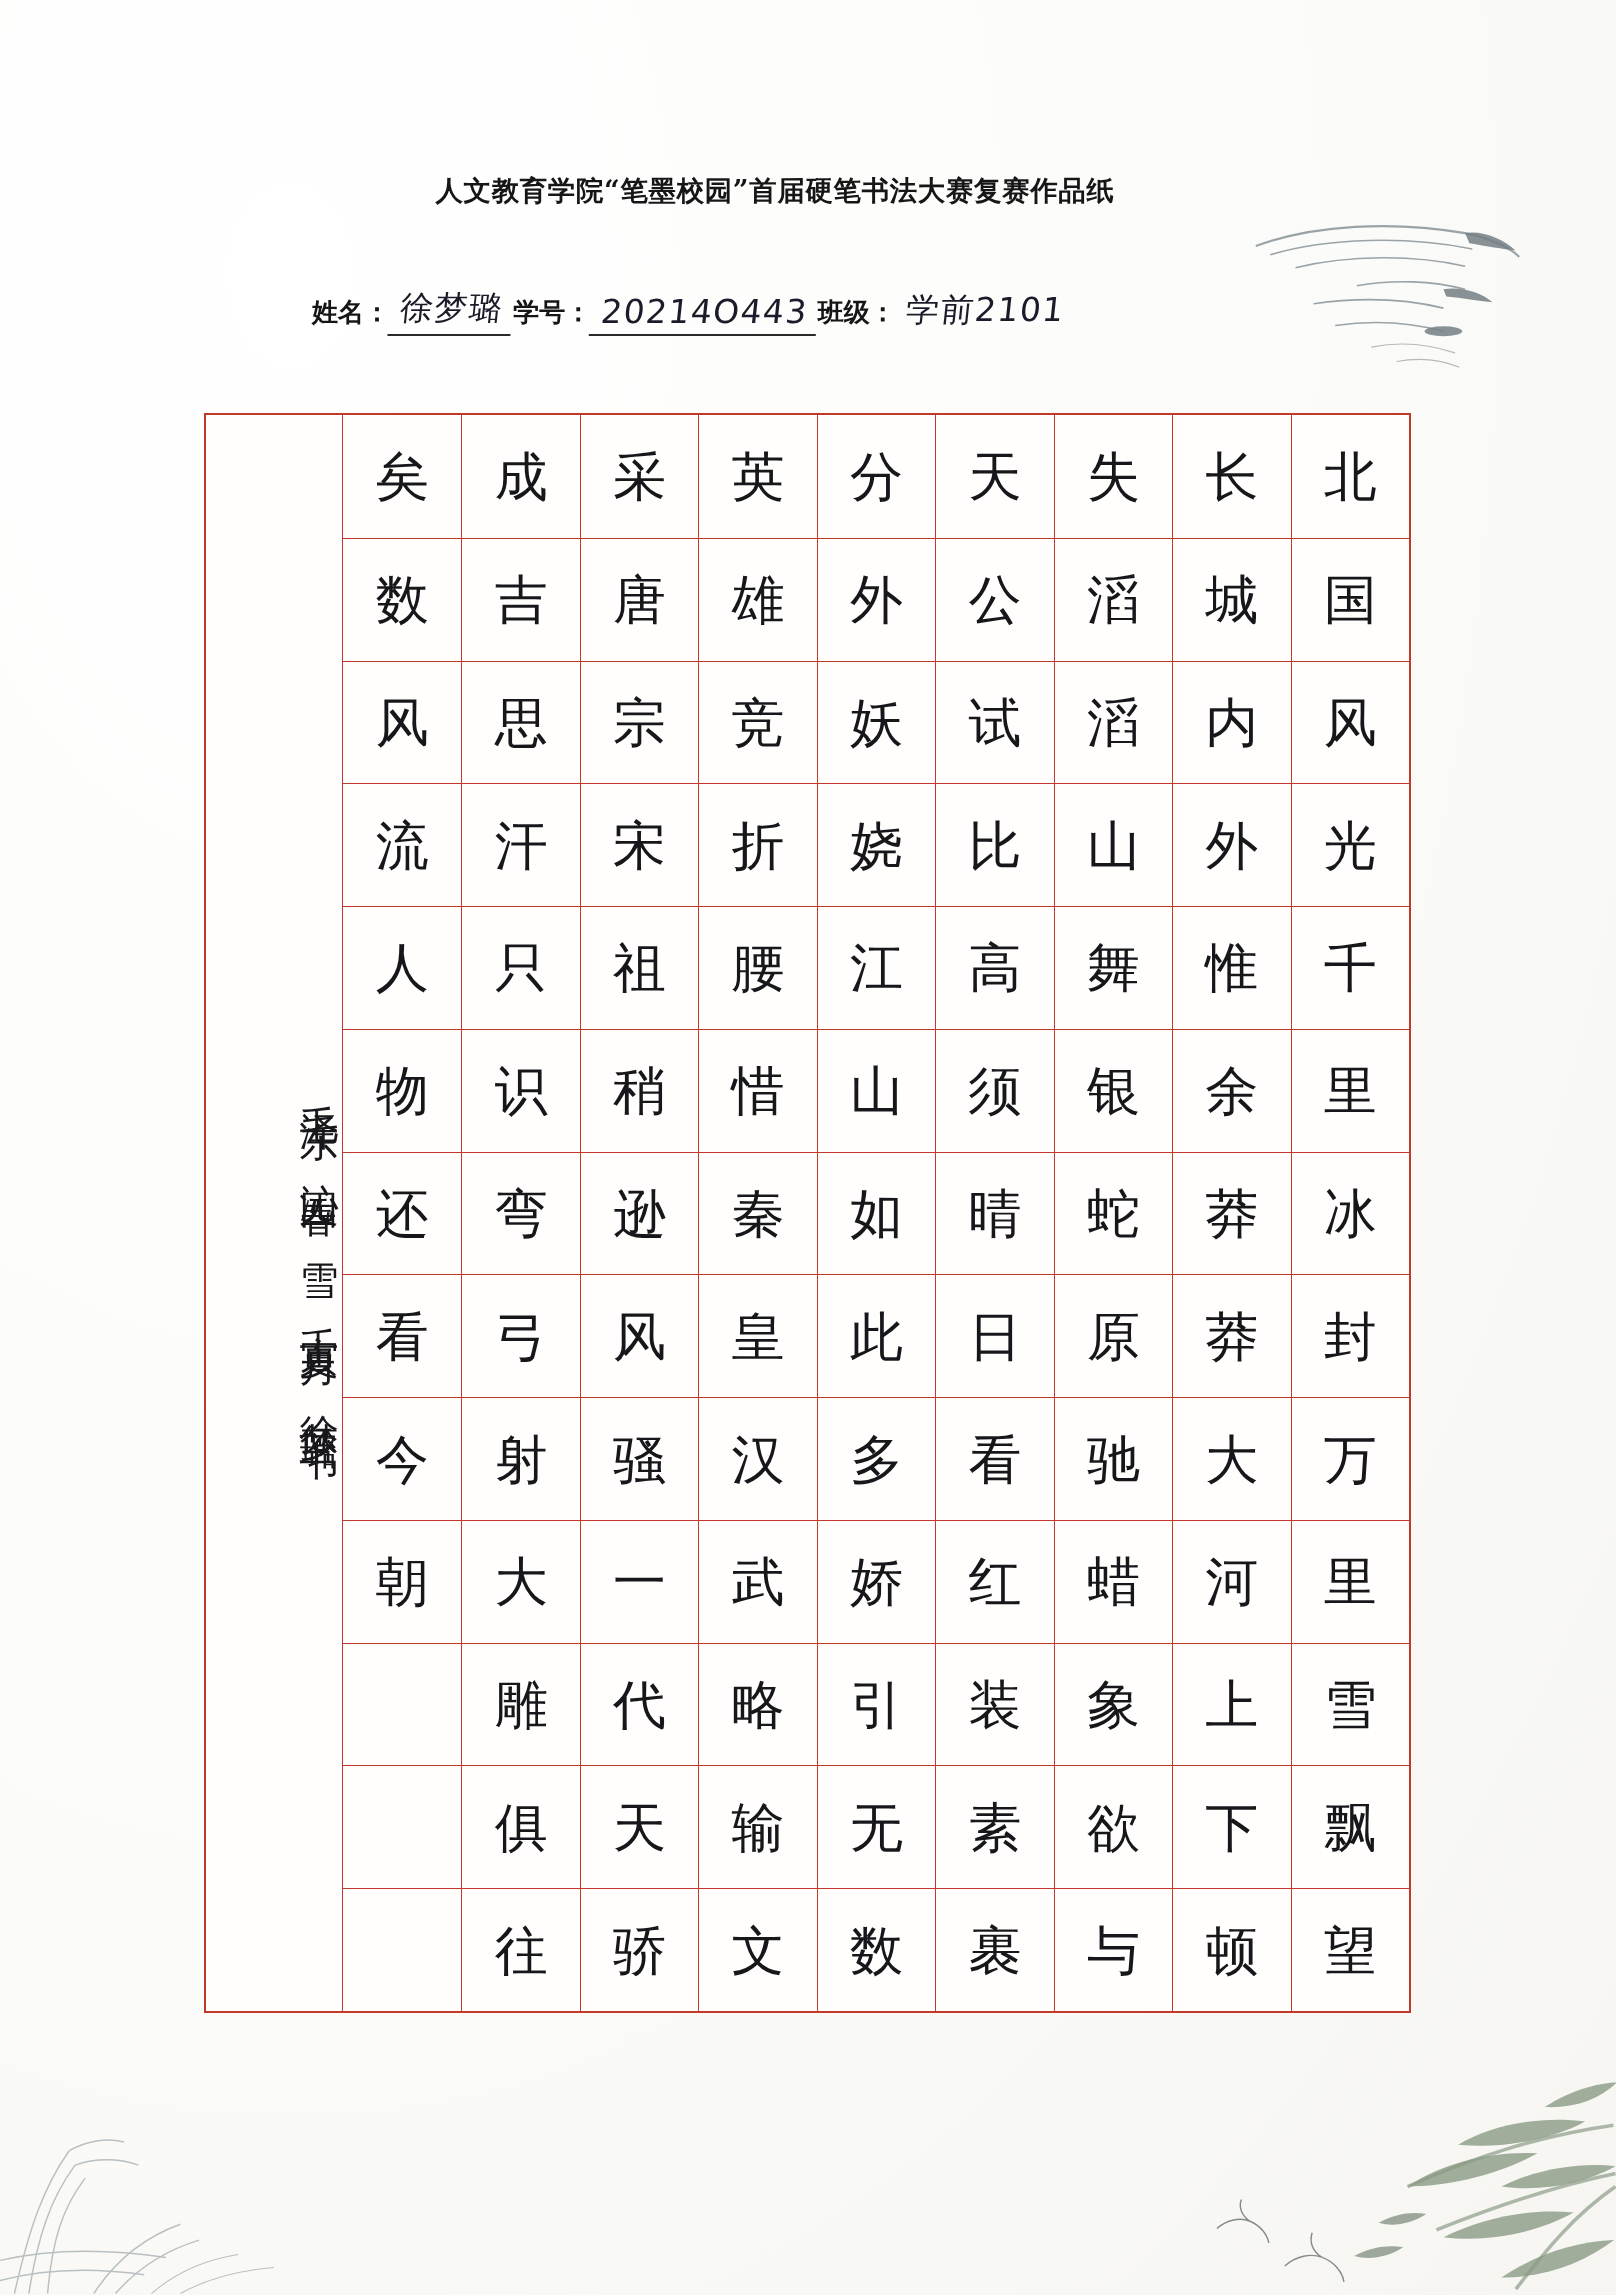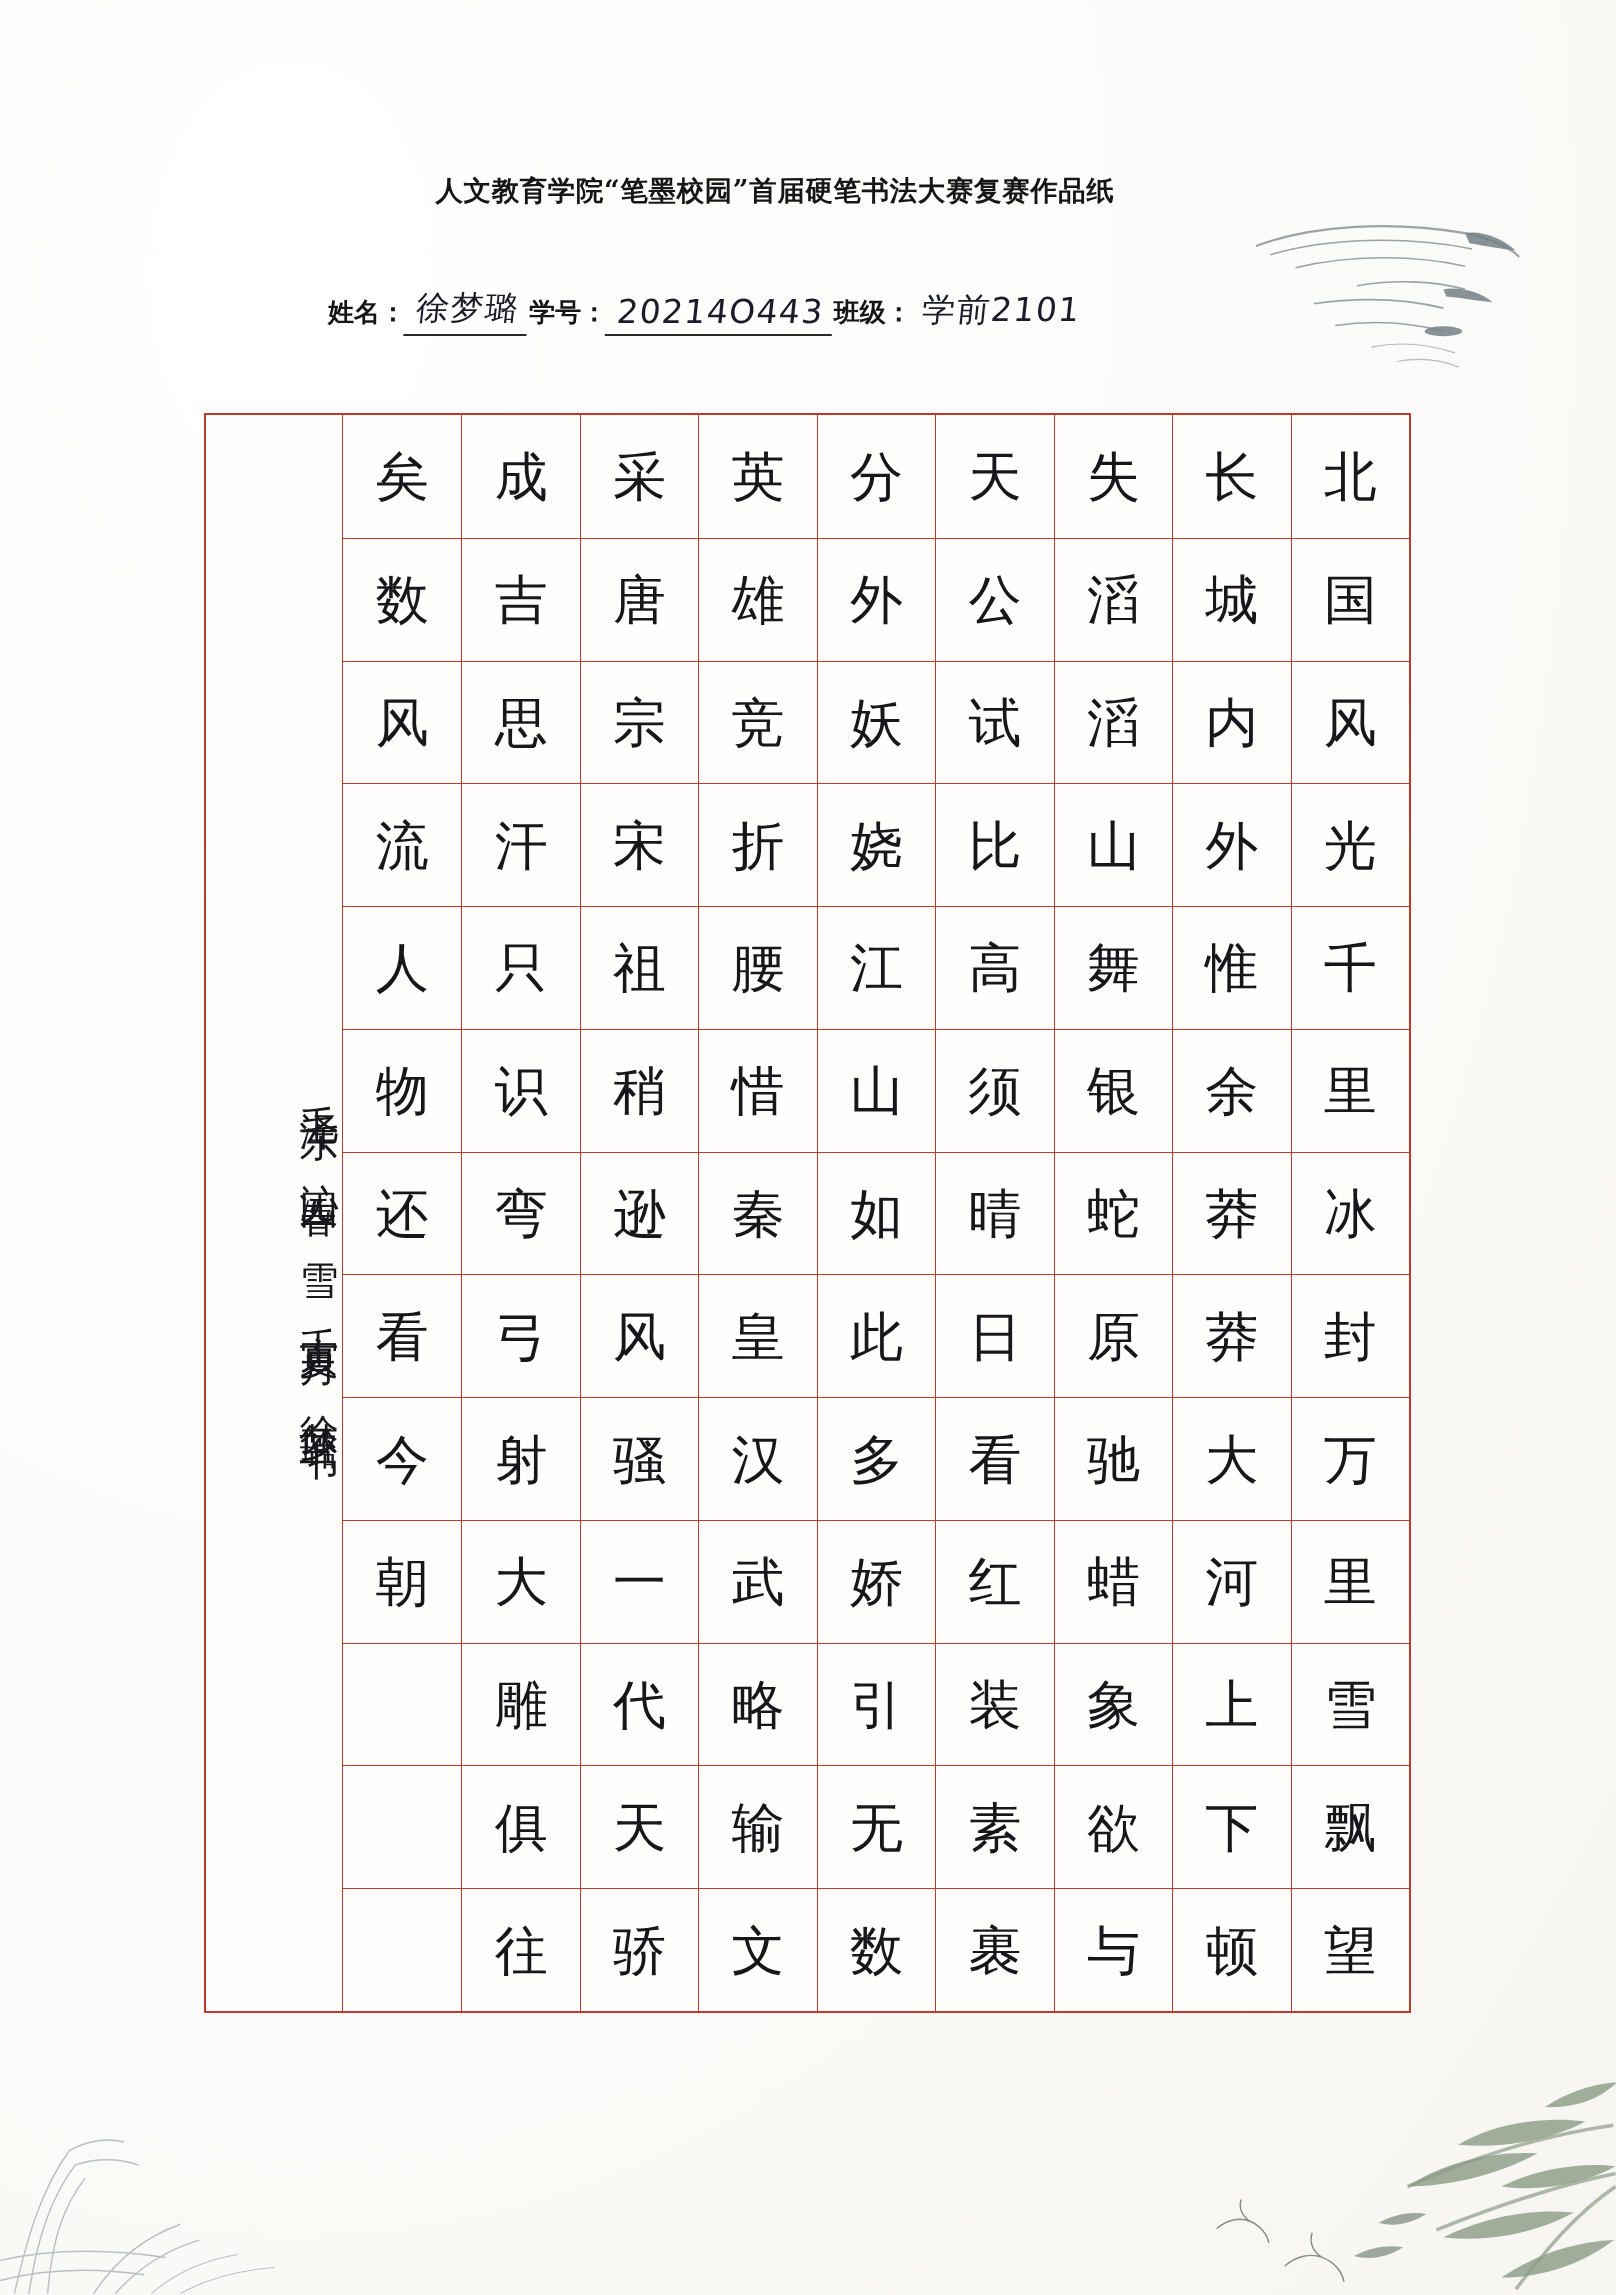--- a/index.html
+++ b/index.html
@@ -36,21 +36,21 @@
     text-align: center;
     font-size: 27.4px;
     font-weight: bold;
     letter-spacing: 0.7px;
     color: #161616;
     font-family: "DejaVu Serif", serif;
   }
   .field-row {
     position: absolute;
     top: 274px;
-    left: 328px;
+    left: 312px;
     width: 1011px;
     height: 62px;
     display: flex;
     align-items: flex-end;
     color: #151515;
   }
   .field-label {
     font-size: 26px;
     font-family: "DejaVu Serif", serif;
     font-weight: bold;

